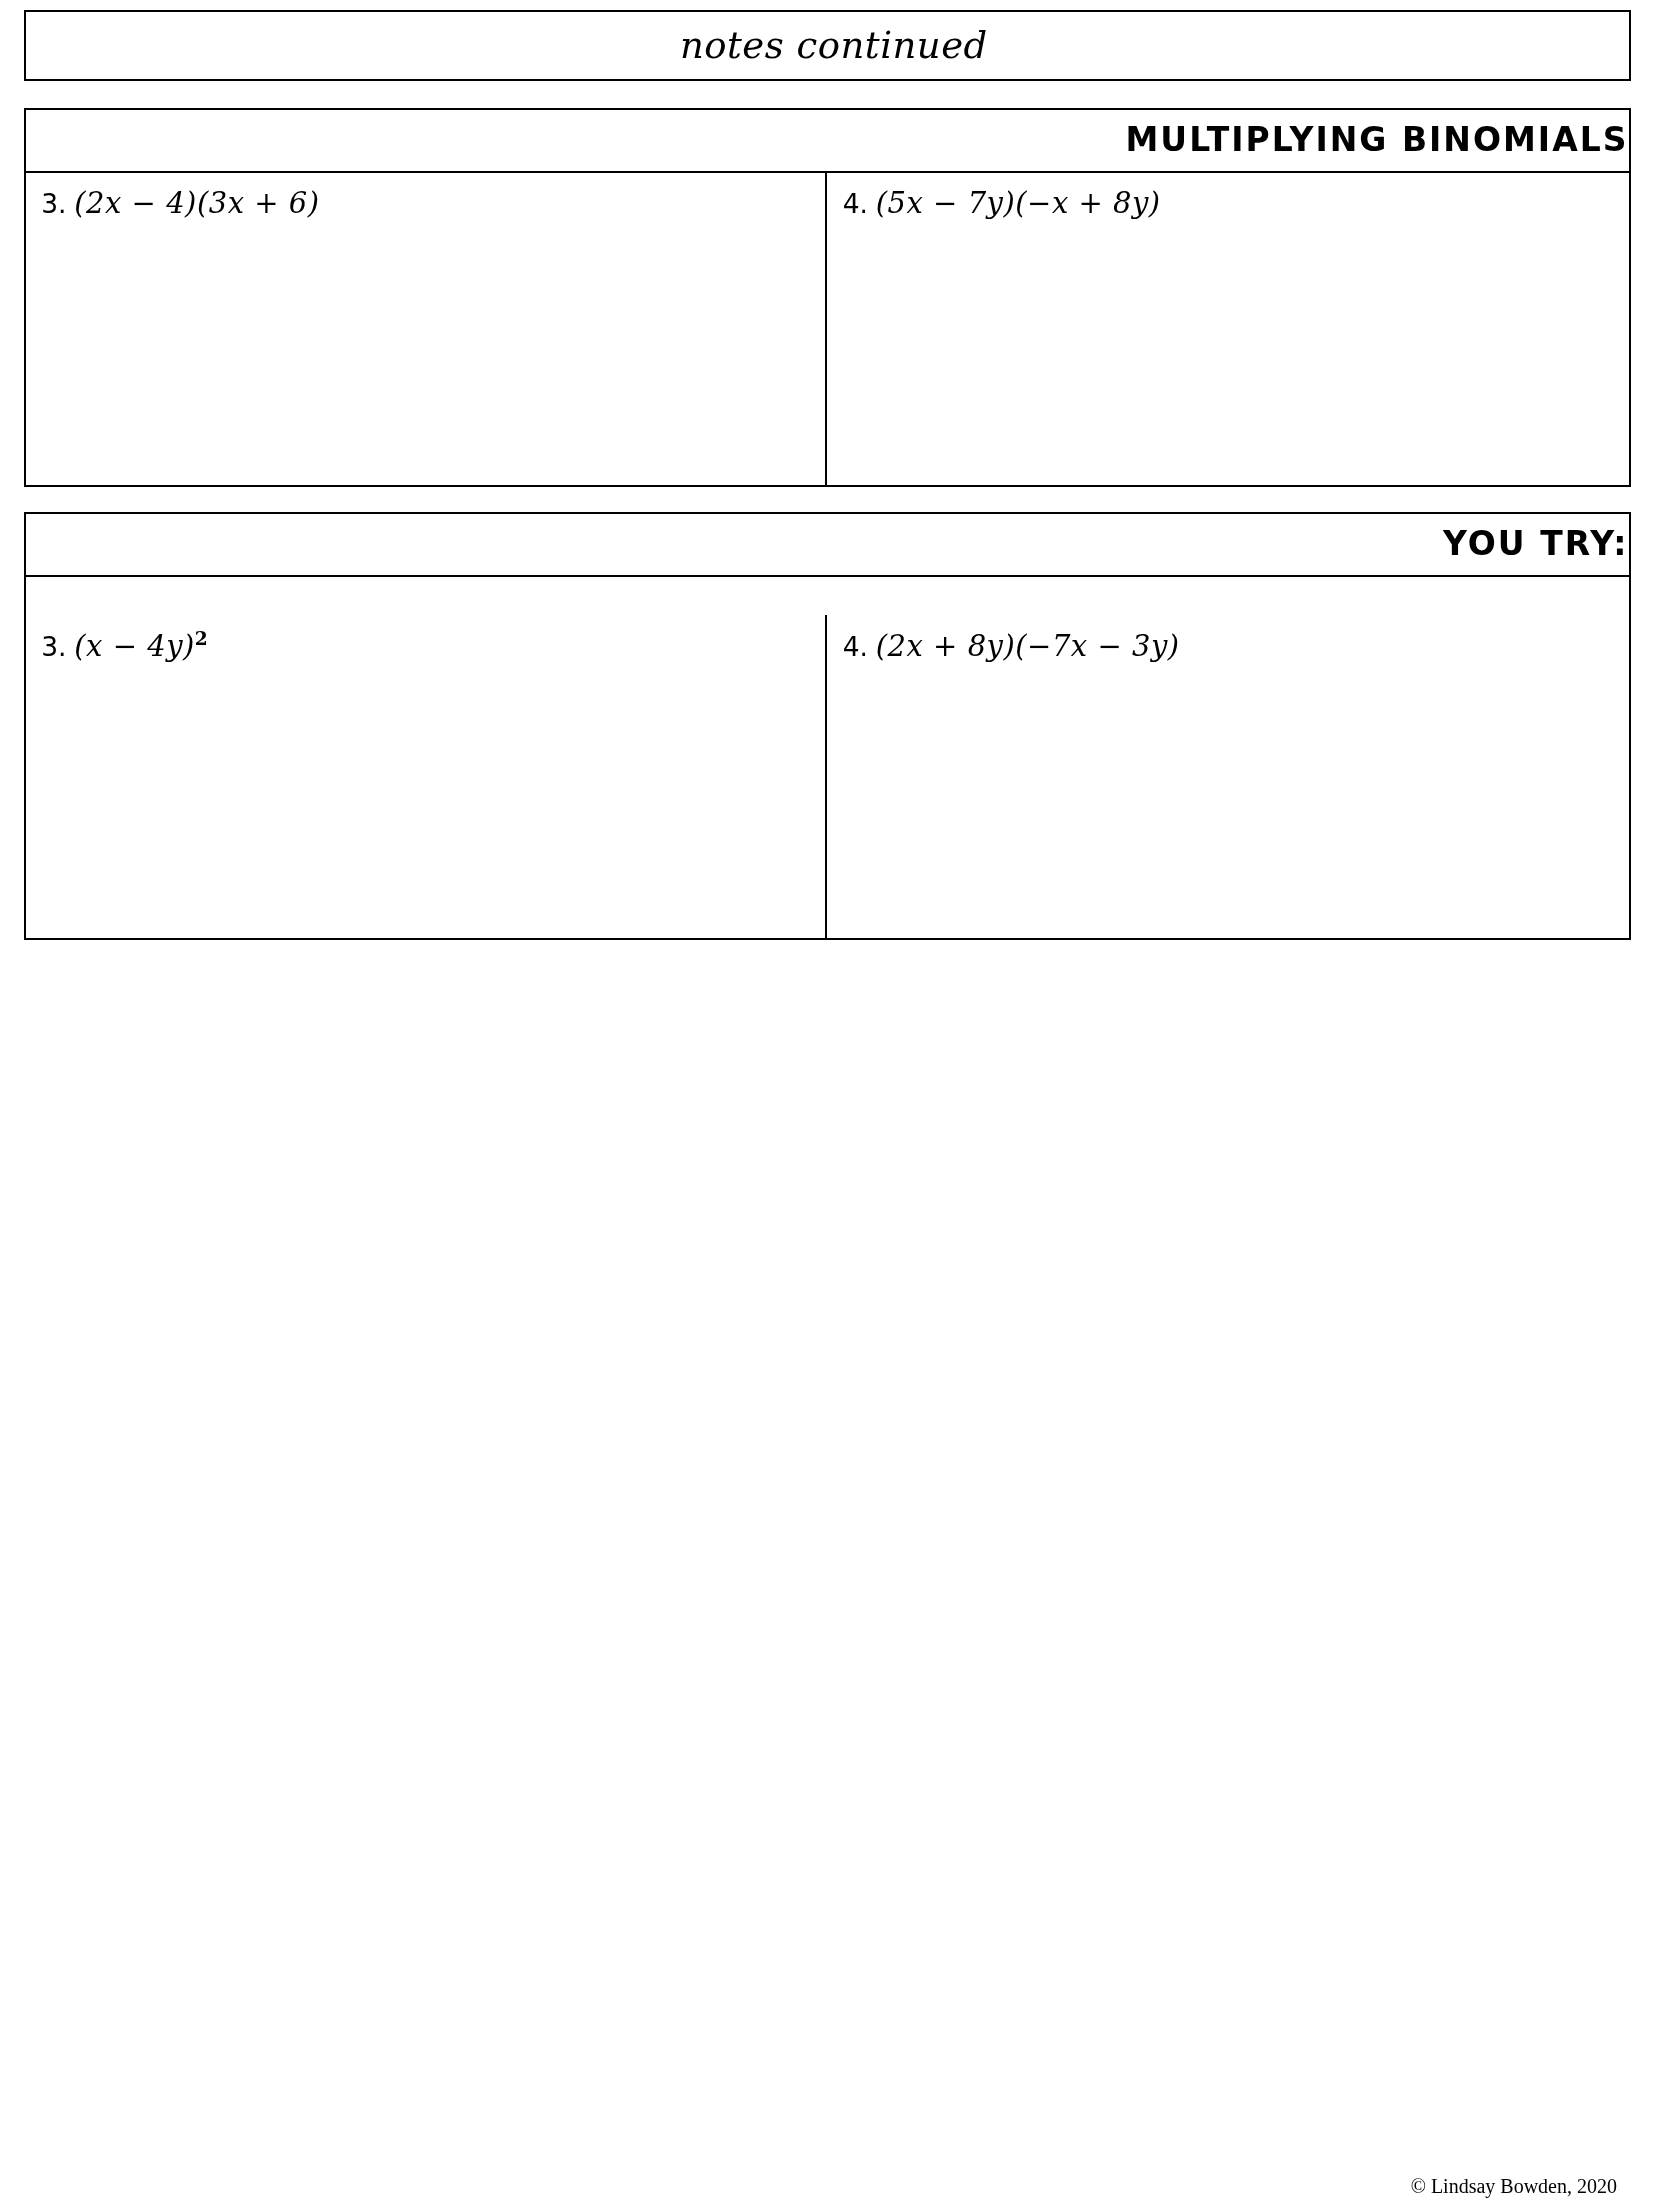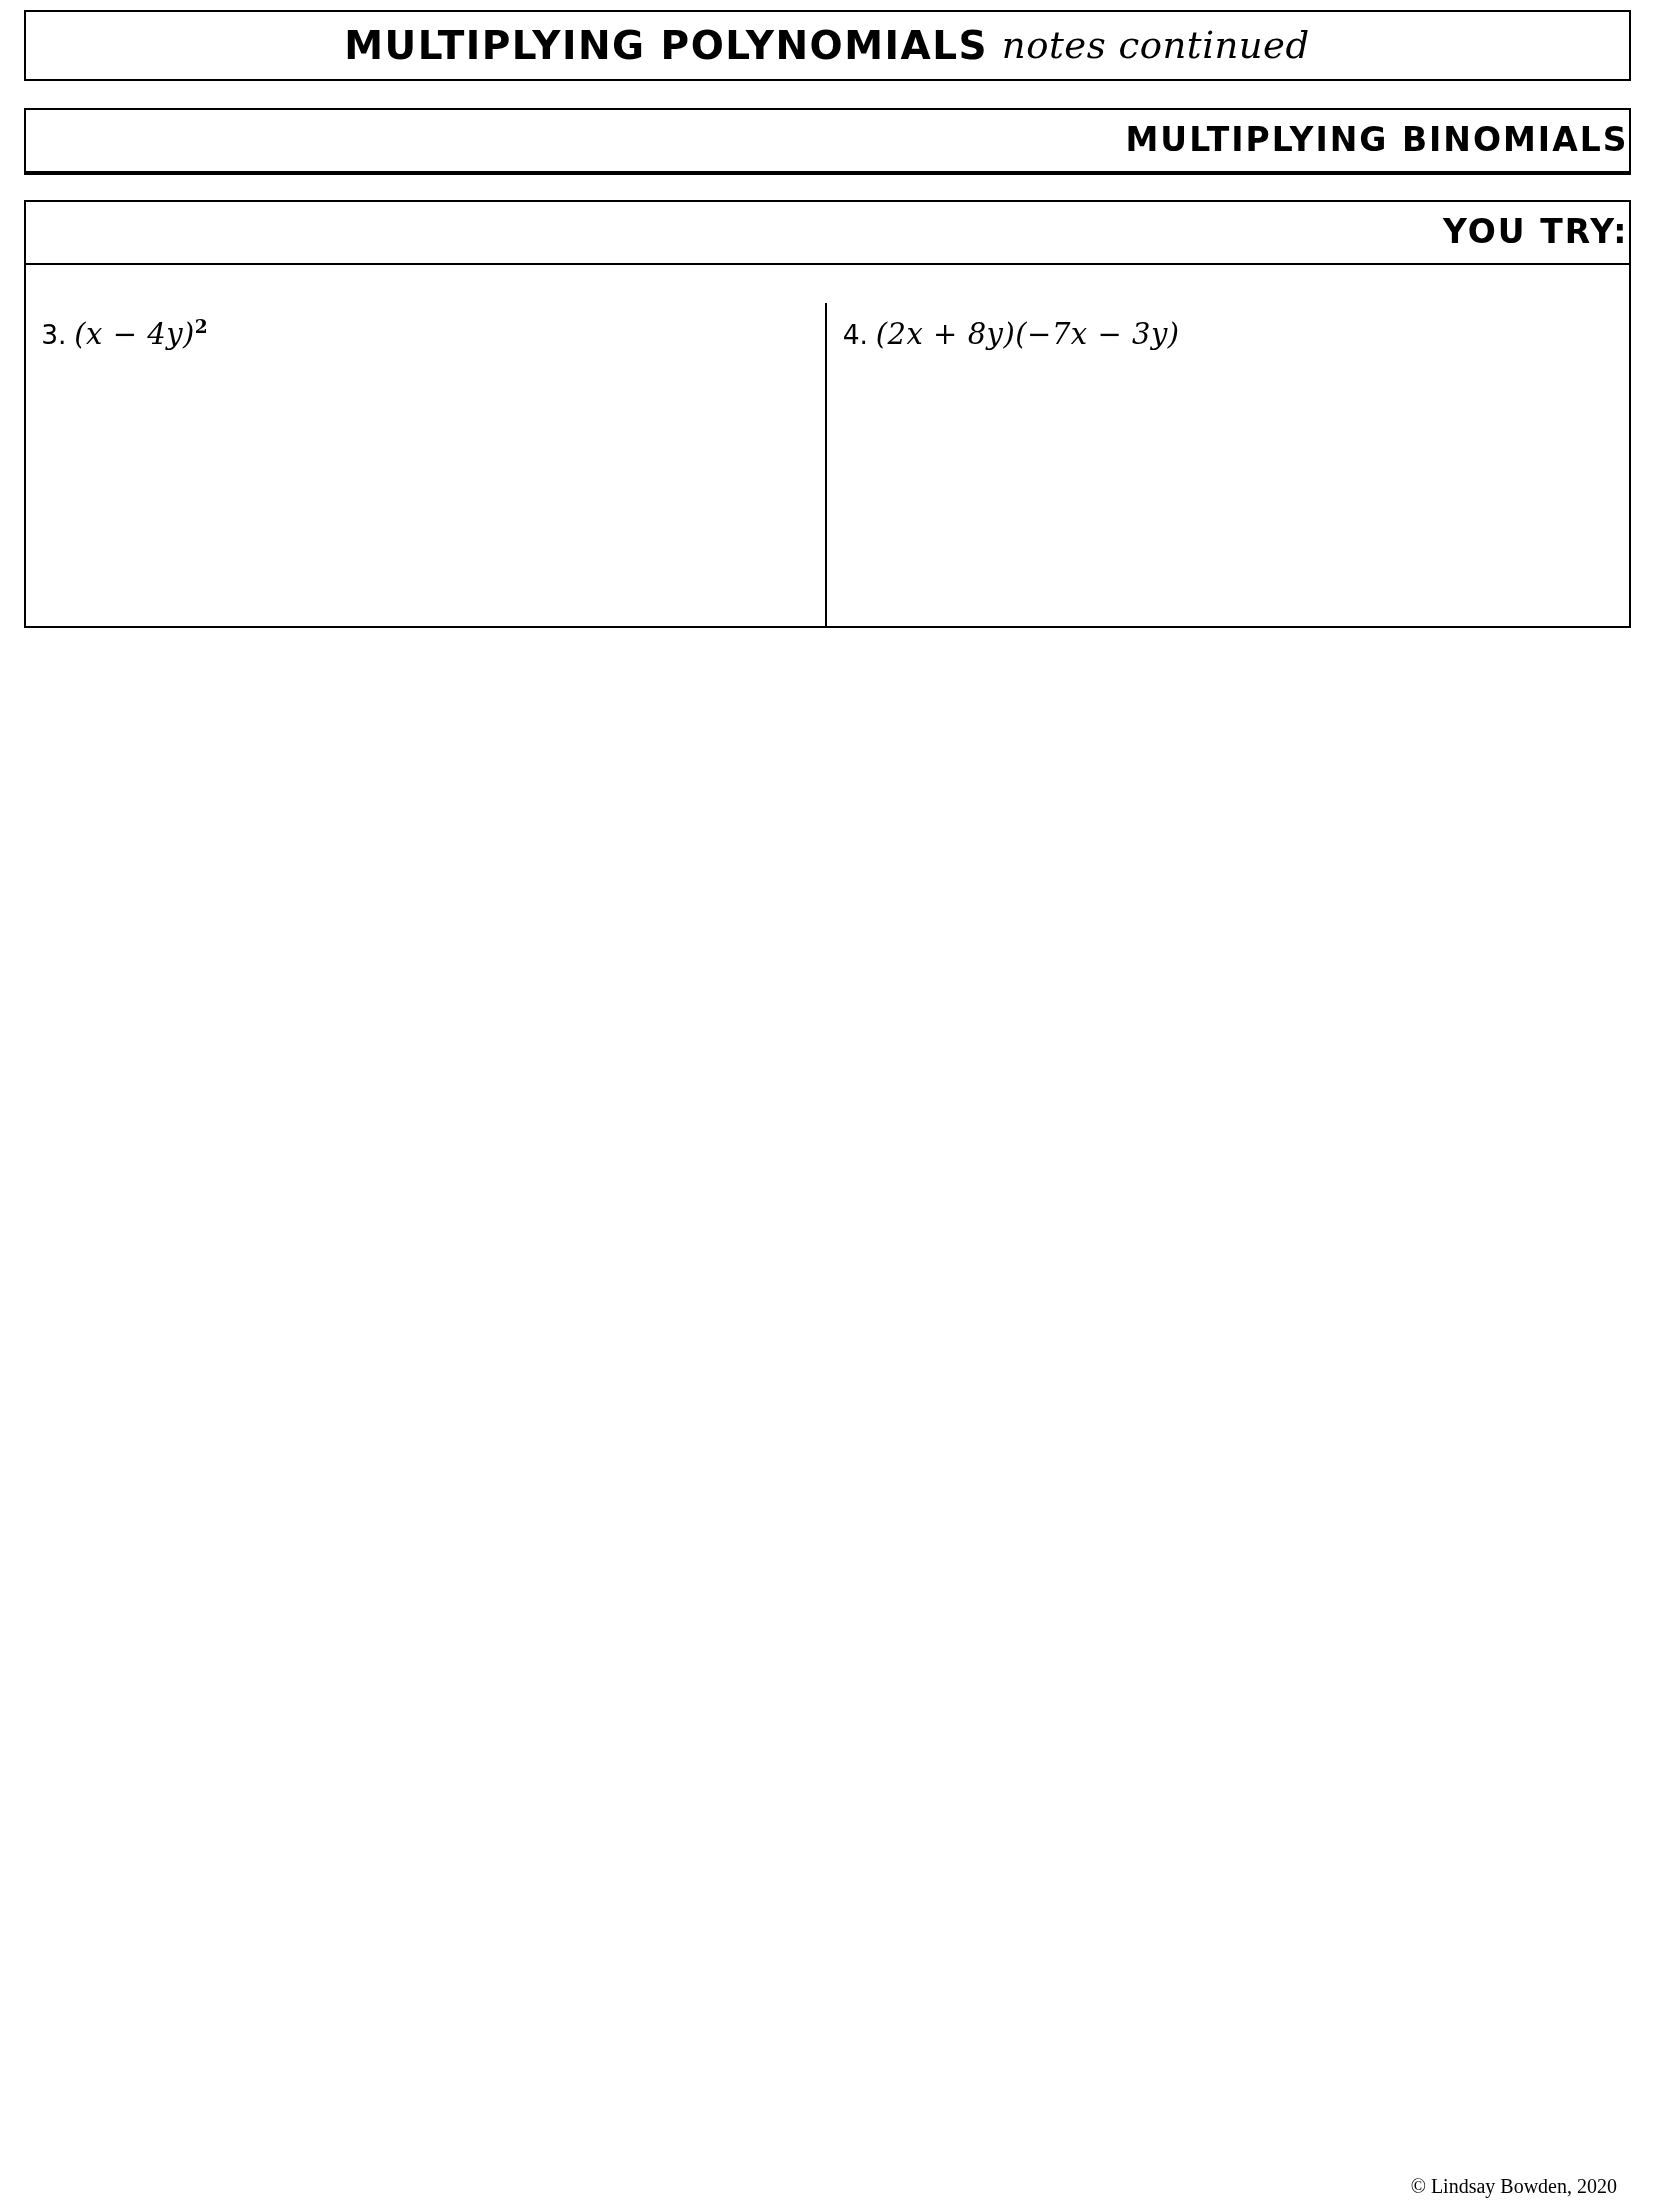--- a/index.html
+++ b/index.html
@@ -114,28 +114,39 @@
     font-family: "Liberation Serif", serif;
     font-size: 20px;
   }
 </style>
 </head>
 <body>
 
 <div class="page">
 
   <div class="title-bar">
-    <span class="title-main">MULTIPLYING POLYNOMIALS</span>
     <span class="title-sub">notes continued</span>
   </div>
 
   <div class="section">
     <div class="section-header">MULTIPLYING BINOMIALS</div>
 
 
+    <div class="grid-row">
+      <div class="cell left cell-notes-2">
+        <div class="q-line">
+          <span class="q-num">3.</span><span class="q-expr">(2x − 4)(3x + 6)</span>
+        </div>
+      </div>
+      <div class="cell cell-notes-2">
+        <div class="q-line">
+          <span class="q-num">4.</span><span class="q-expr">(5x − 7y)(−x + 8y)</span>
+        </div>
+      </div>
+    </div>
   </div>
 
   <div class="section">
     <div class="section-header">YOU TRY:</div>
 
 
     <div class="grid-row">
       <div class="cell left cell-try-2">
         <div class="q-line">
           <span class="q-num">3.</span><span class="q-expr"><span>(x − 4y)</span><sup>2</sup></span>

